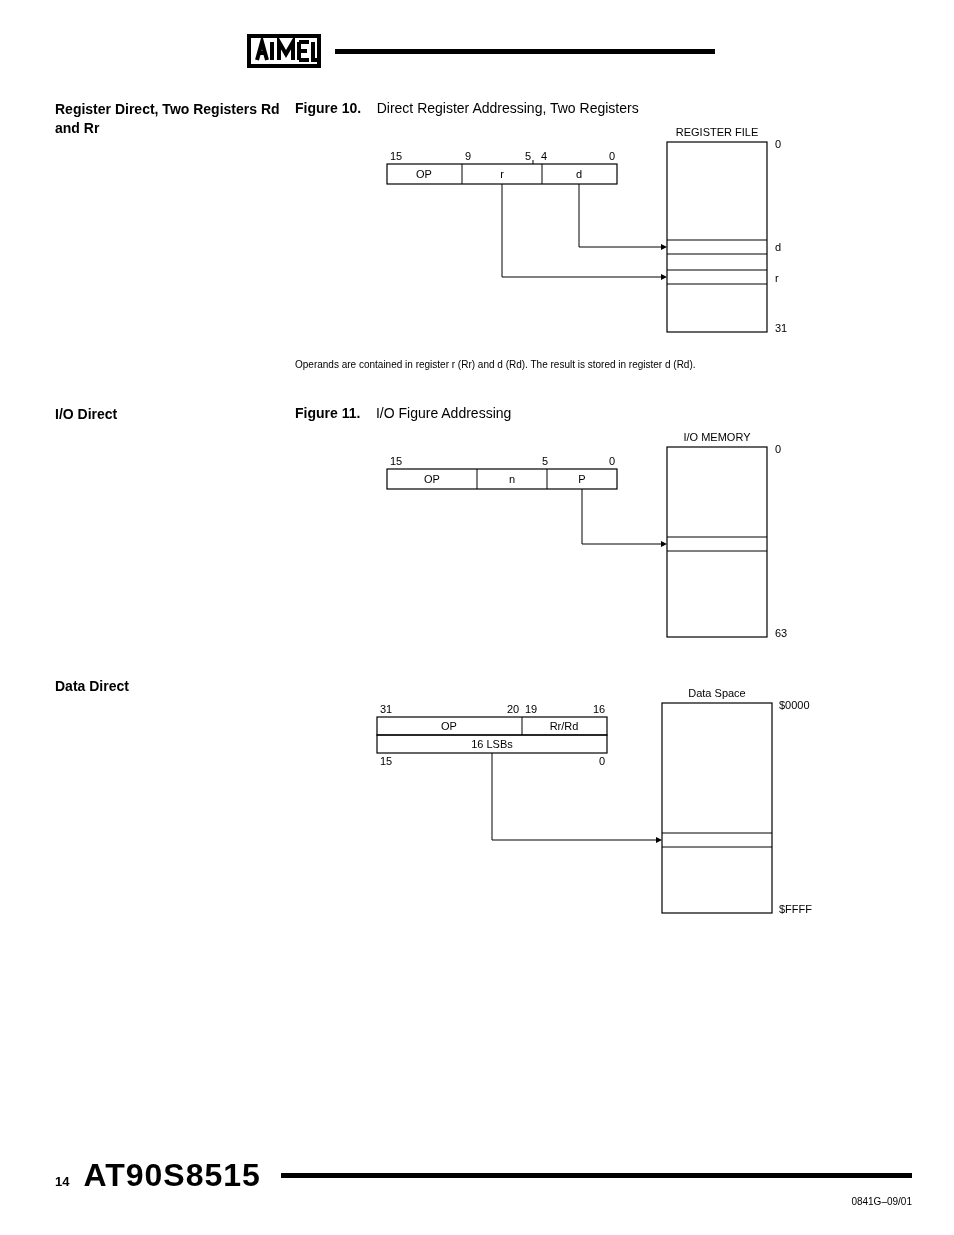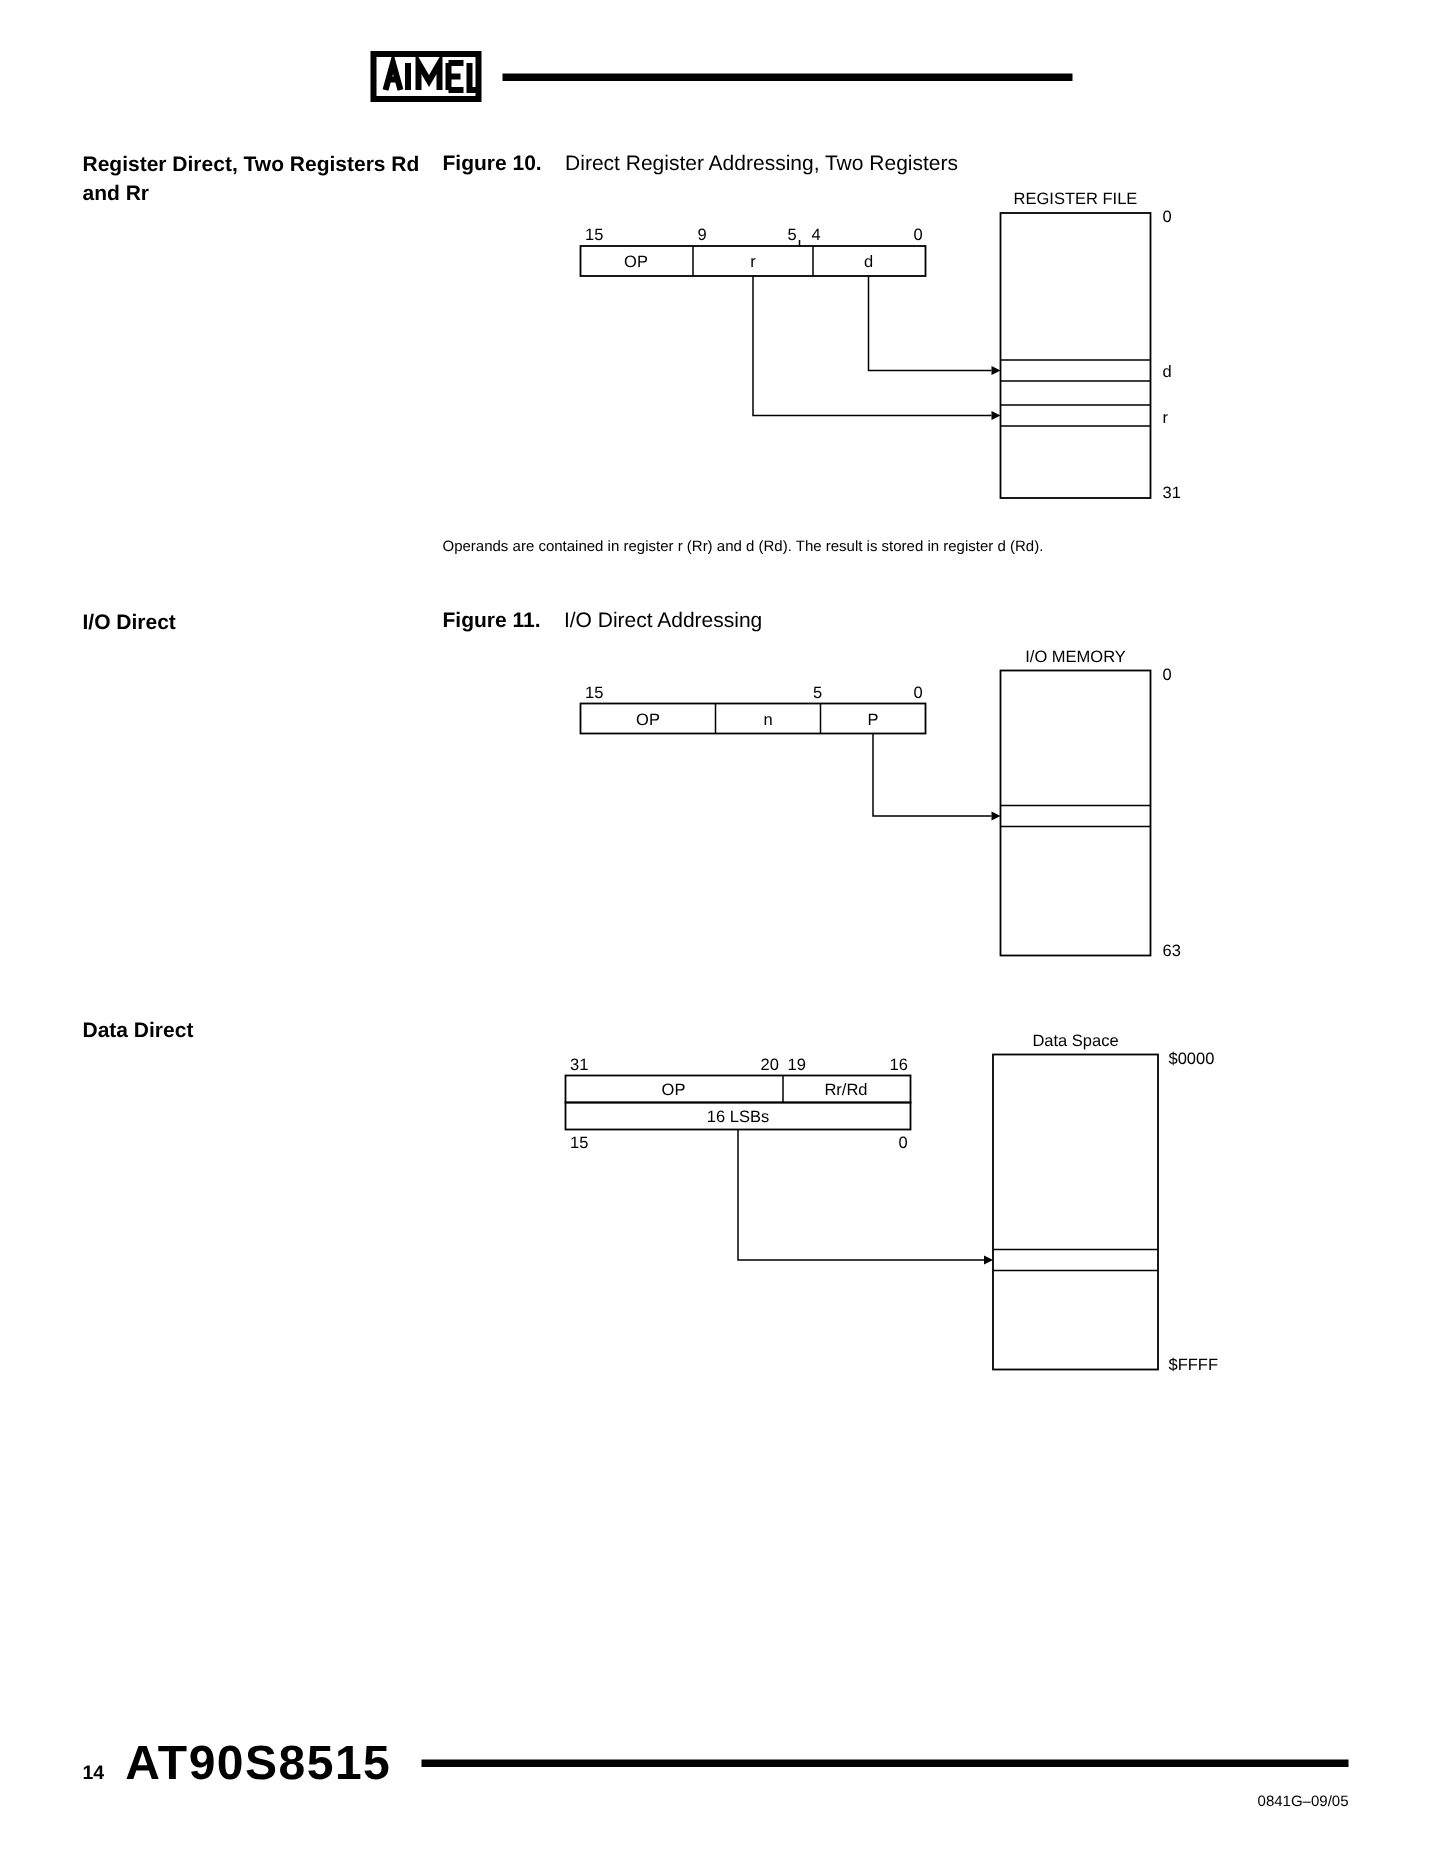--- a/index.html
+++ b/index.html
@@ -65,21 +65,21 @@
     align-items: flex-end;
   }
   .body-text {
     font-size: 10px;
     line-height: 1.45;
     margin: 4px 0 18px 0;
   }
   .footer {
     position: absolute;
     left: 55px;
-    right: 55px;
+    right: 42px;
     bottom: 28px;
   }
   .footer-top {
     display: flex;
     align-items: baseline;
     gap: 14px;
   }
   .page-num {
     font-size: 13px;
     font-weight: bold;
@@ -174,21 +174,21 @@
       <div class="body-text">Operands are contained in register r (Rr) and d (Rd). The result is stored in register d (Rd).</div>
     </div>
   </div>
 
   <div class="section">
     <div class="side-heading">I/O Direct</div>
     <div class="content-col">
       <div class="fig-caption">
         <b>Figure 11.</b>
         <span>&nbsp;&nbsp;</span>
-        <span>I/O Direct Addressing</span>
+        <span>I/O Figure Addressing</span>
       </div>
       <div class="fig-wrap">
         <svg width="500" height="216" viewBox="0 0 500 216">
           <text x="370" y="12" font-size="11" text-anchor="middle">I/O MEMORY</text>
           <rect x="320" y="18" width="100" height="190" fill="none" stroke="#000" stroke-width="1.2"></rect>
           <line x1="320" y1="108" x2="420" y2="108" stroke="#000"></line>
           <line x1="320" y1="122" x2="420" y2="122" stroke="#000"></line>
           <text x="428" y="24" font-size="11">0</text>
           <text x="428" y="208" font-size="11">63</text>
 
@@ -240,16 +240,16 @@
       </div>
     </div>
   </div>
 
   <div class="footer">
     <div class="footer-top">
       <span class="page-num">14</span>
       <span class="product">AT90S8515</span>
       <div class="footer-rule"></div>
     </div>
-    <div class="doc-rev">0841G–09/05</div>
+    <div class="doc-rev">0841G–09/01</div>
   </div>
 
 </div>
 
 </body></html>

